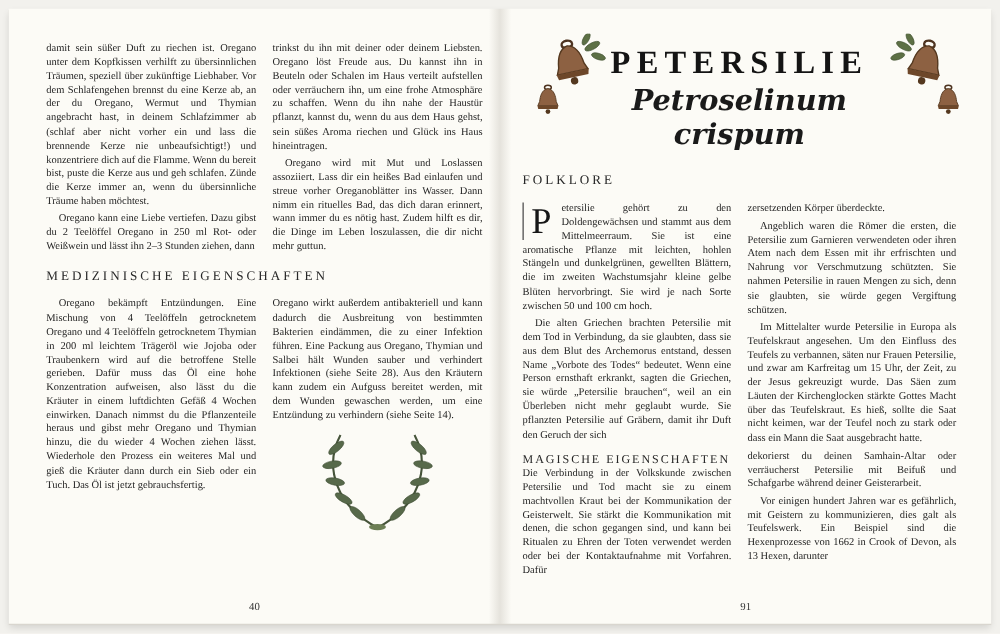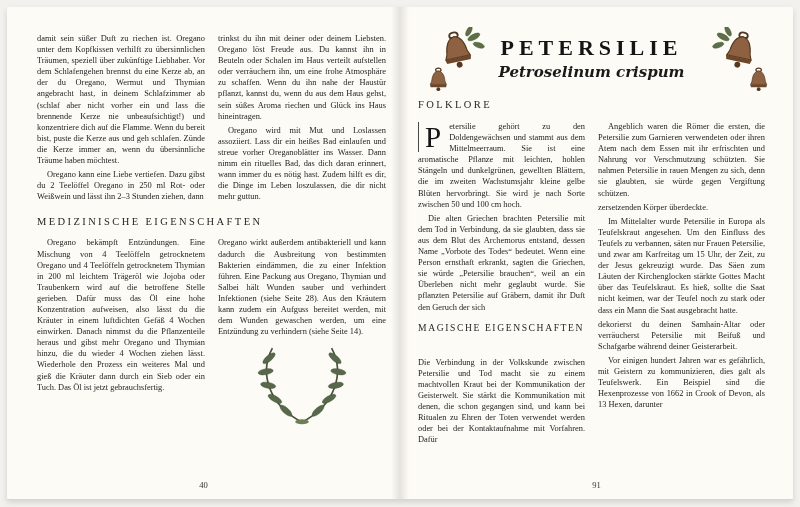--- a/index.html
+++ b/index.html
@@ -38,30 +38,30 @@
   }
   .indent { text-indent:10px; }
   .gap-top { margin-top:10px; }
 
   .section-header {
     font-size:10.5px; font-weight:normal;
     letter-spacing:2.4px; 
     color:#272727; margin:11px 0 10px;
     white-space:nowrap;
   }
-  .section-header.in-col { font-size:9.6px; letter-spacing:1.6px; margin:9px 0 24px; }
+  .section-header.in-col { font-size:9.6px; letter-spacing:1.6px; margin:9px 0 0; }
 
   .title-block { margin:12px 56px 0; position:relative; z-index:2; }
   .title {
-    font-size:22px; font-weight:bold; letter-spacing:5px;
+    font-size:26px; font-weight:bold; letter-spacing:5px;
     text-align:center; color:#141414;
   }
   .subtitle {
     font-family:"DejaVu Serif",serif;
-    font-size:15px; font-style:italic; font-weight:bold;
+    font-size:23px; font-style:italic; font-weight:bold;
     text-align:center; color:#1a1a1a; margin-top:2px;
   }
   .folklore-header { margin-top:18px; margin-bottom:11px; }
 
   .dropcap {
     float:left;
     font-size:29px; line-height:29px;
     padding:1px 4px 0 6px; margin:1px 4px 0 0;
     border-left:1.5px solid #4a4a4a;
     color:#161616;
@@ -173,22 +173,22 @@
     <div class="cols">
       <div class="col">
         <p class="body">
           <span class="dropcap">P</span><span>etersilie gehört zu den Doldengewächsen und stammt aus dem Mittelmeerraum. Sie ist eine aromatische Pflanze mit leichten, hohlen Stängeln und dunkelgrünen, gewellten Blättern, die im zweiten Wachstumsjahr kleine gelbe Blüten hervorbringt. Sie wird je nach Sorte zwischen 50 und 100 cm hoch.</span>
         </p>
         <p class="body indent">Die alten Griechen brachten Petersilie mit dem Tod in Verbindung, da sie glaubten, dass sie aus dem Blut des Archemorus entstand, dessen Name „Vorbote des Todes“ bedeutet. Wenn eine Person ernsthaft erkrankt, sagten die Griechen, sie würde „Petersilie brauchen“, weil an ein Überleben nicht mehr geglaubt wurde. Sie pflanzten Petersilie auf Gräbern, damit ihr Duft den Geruch der sich</p>
         <h3 class="section-header in-col">MAGISCHE EIGENSCHAFTEN</h3>
         <p class="body">Die Verbindung in der Volkskunde zwischen Petersilie und Tod macht sie zu einem machtvollen Kraut bei der Kommunikation der Geisterwelt. Sie stärkt die Kommunikation mit denen, die schon gegangen sind, und kann bei Ritualen zu Ehren der Toten verwendet werden oder bei der Kontaktaufnahme mit Vorfahren. Dafür</p>
       </div>
       <div class="col">
+        <p class="body">zersetzenden Körper überdeckte.</p>
         <p class="body indent">Angeblich waren die Römer die ersten, die Petersilie zum Garnieren verwendeten oder ihren Atem nach dem Essen mit ihr erfrischten und Nahrung vor Verschmutzung schützten. Sie nahmen Petersilie in rauen Mengen zu sich, denn sie glaubten, sie würde gegen Vergiftung schützen.</p>
-        <p class="body">zersetzenden Körper überdeckte.</p>
         <p class="body indent">Im Mittelalter wurde Petersilie in Europa als Teufelskraut angesehen. Um den Einfluss des Teufels zu verbannen, säten nur Frauen Petersilie, und zwar am Karfreitag um 15 Uhr, der Zeit, zu der Jesus gekreuzigt wurde. Das Säen zum Läuten der Kirchenglocken stärkte Gottes Macht über das Teufelskraut. Es hieß, sollte die Saat nicht keimen, war der Teufel noch zu stark oder dass ein Mann die Saat ausgebracht hatte.</p>
         <p class="body gap-top">dekorierst du deinen Samhain-Altar oder verräucherst Petersilie mit Beifuß und Schafgarbe während deiner Geisterarbeit.</p>
         <p class="body indent">Vor einigen hundert Jahren war es gefährlich, mit Geistern zu kommunizieren, dies galt als Teufelswerk. Ein Beispiel sind die Hexenprozesse von 1662 in Crook of Devon, als 13 Hexen, darunter</p>
       </div>
     </div>
 
     <div class="pagenum">91</div>
   </div>
 </div>
 

